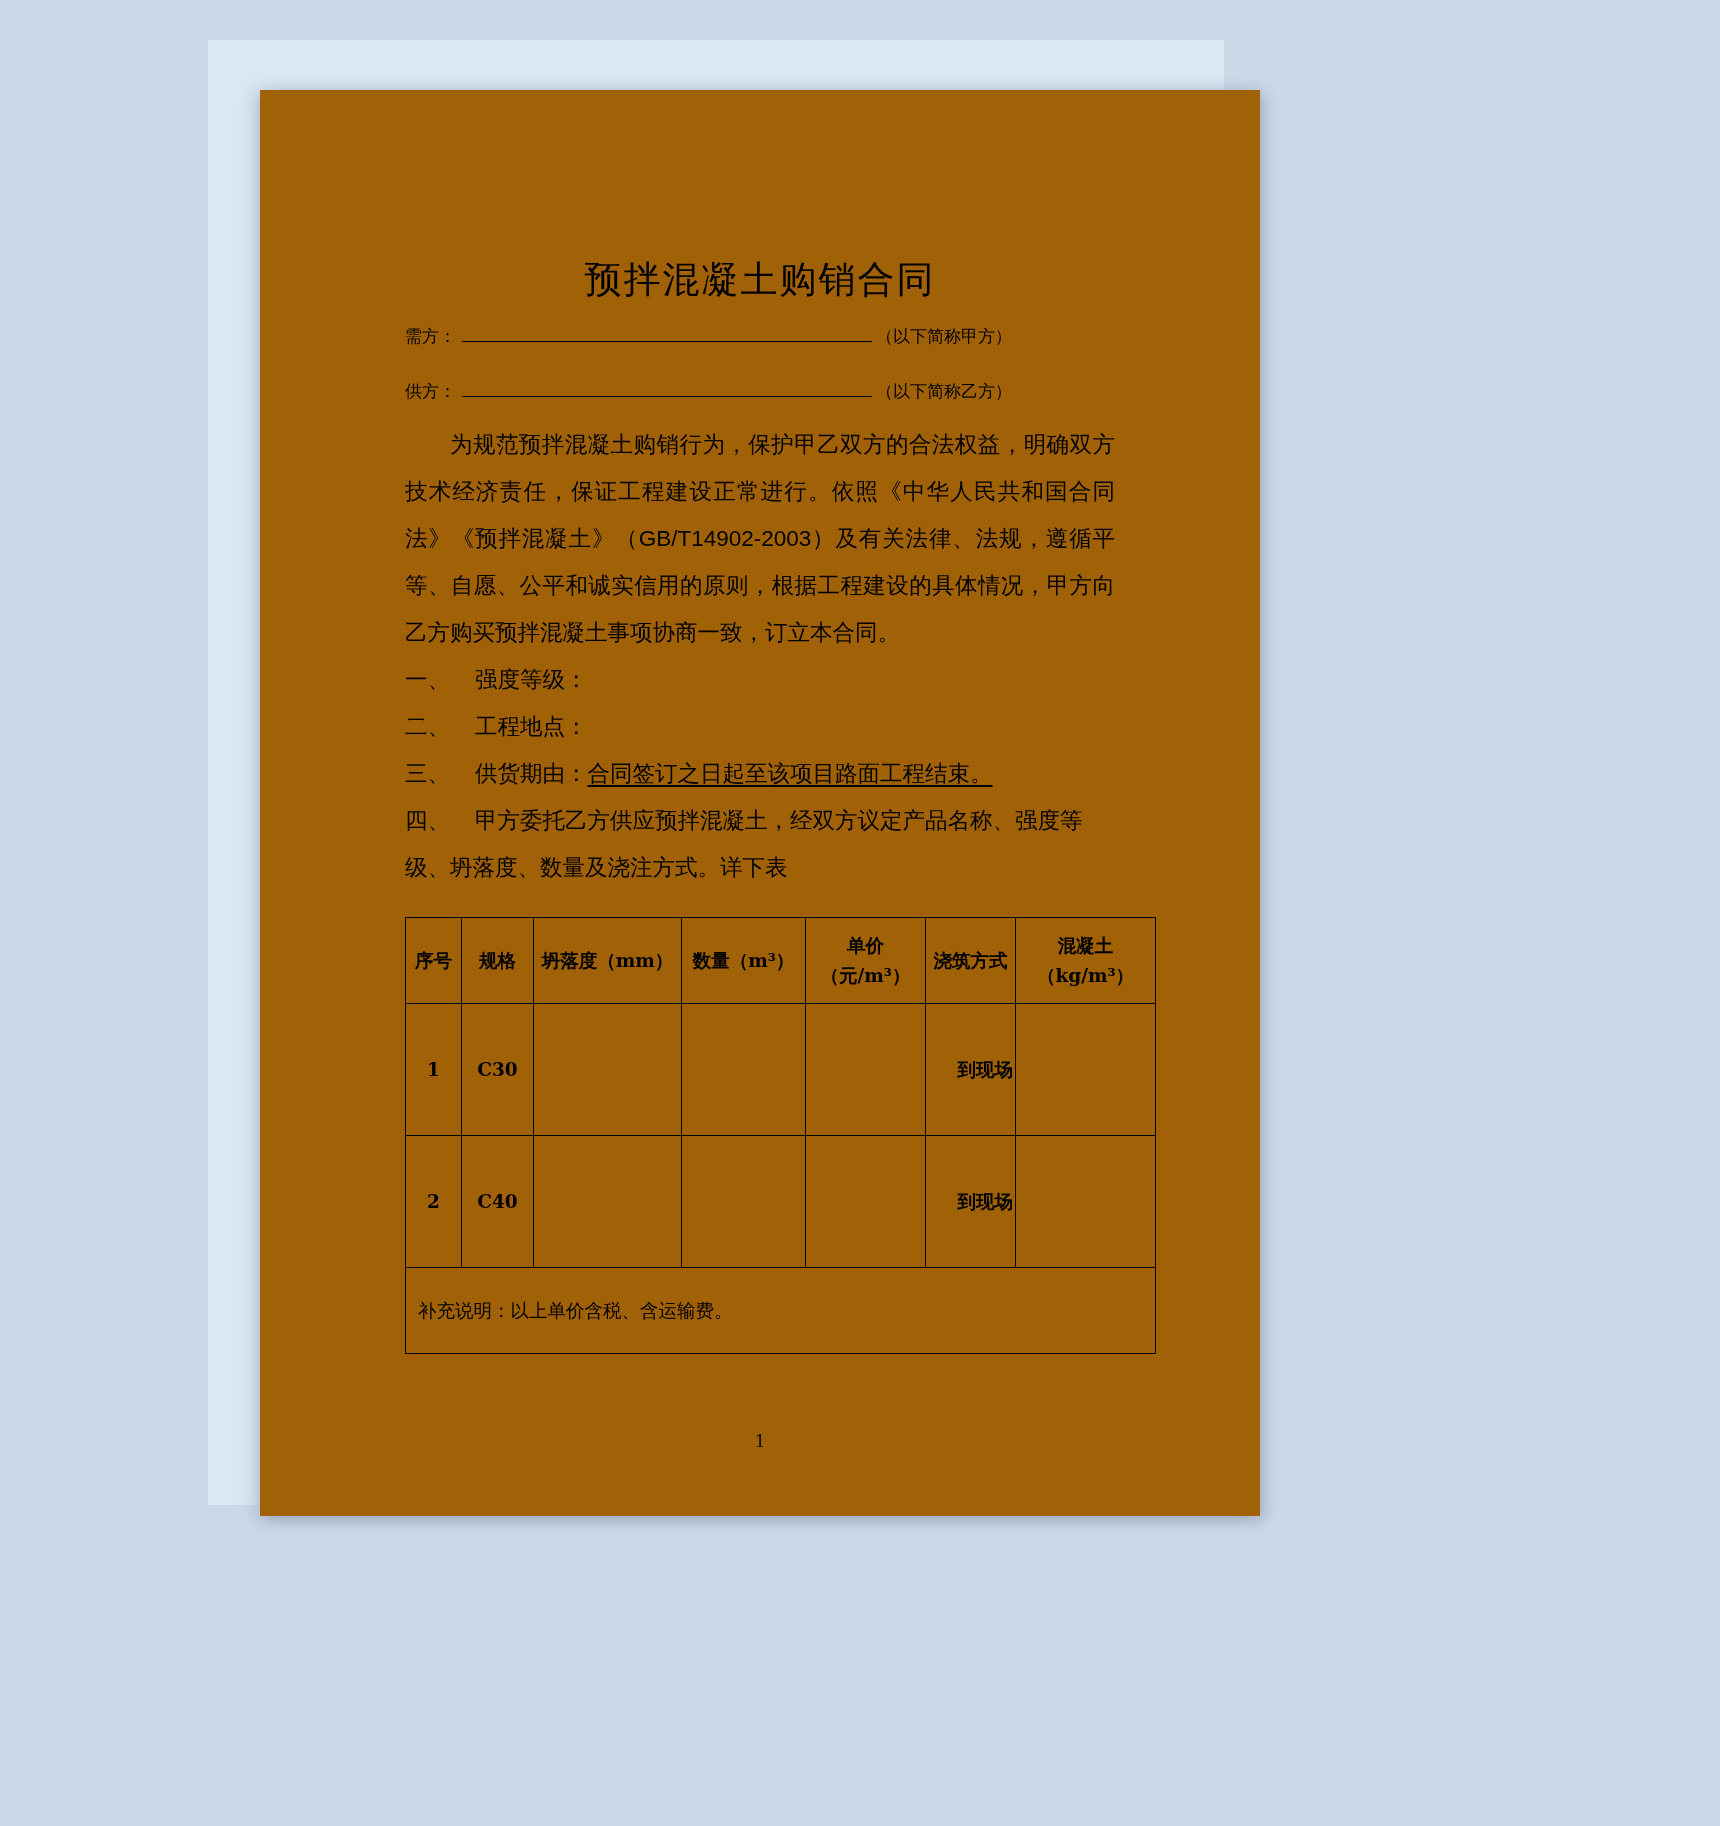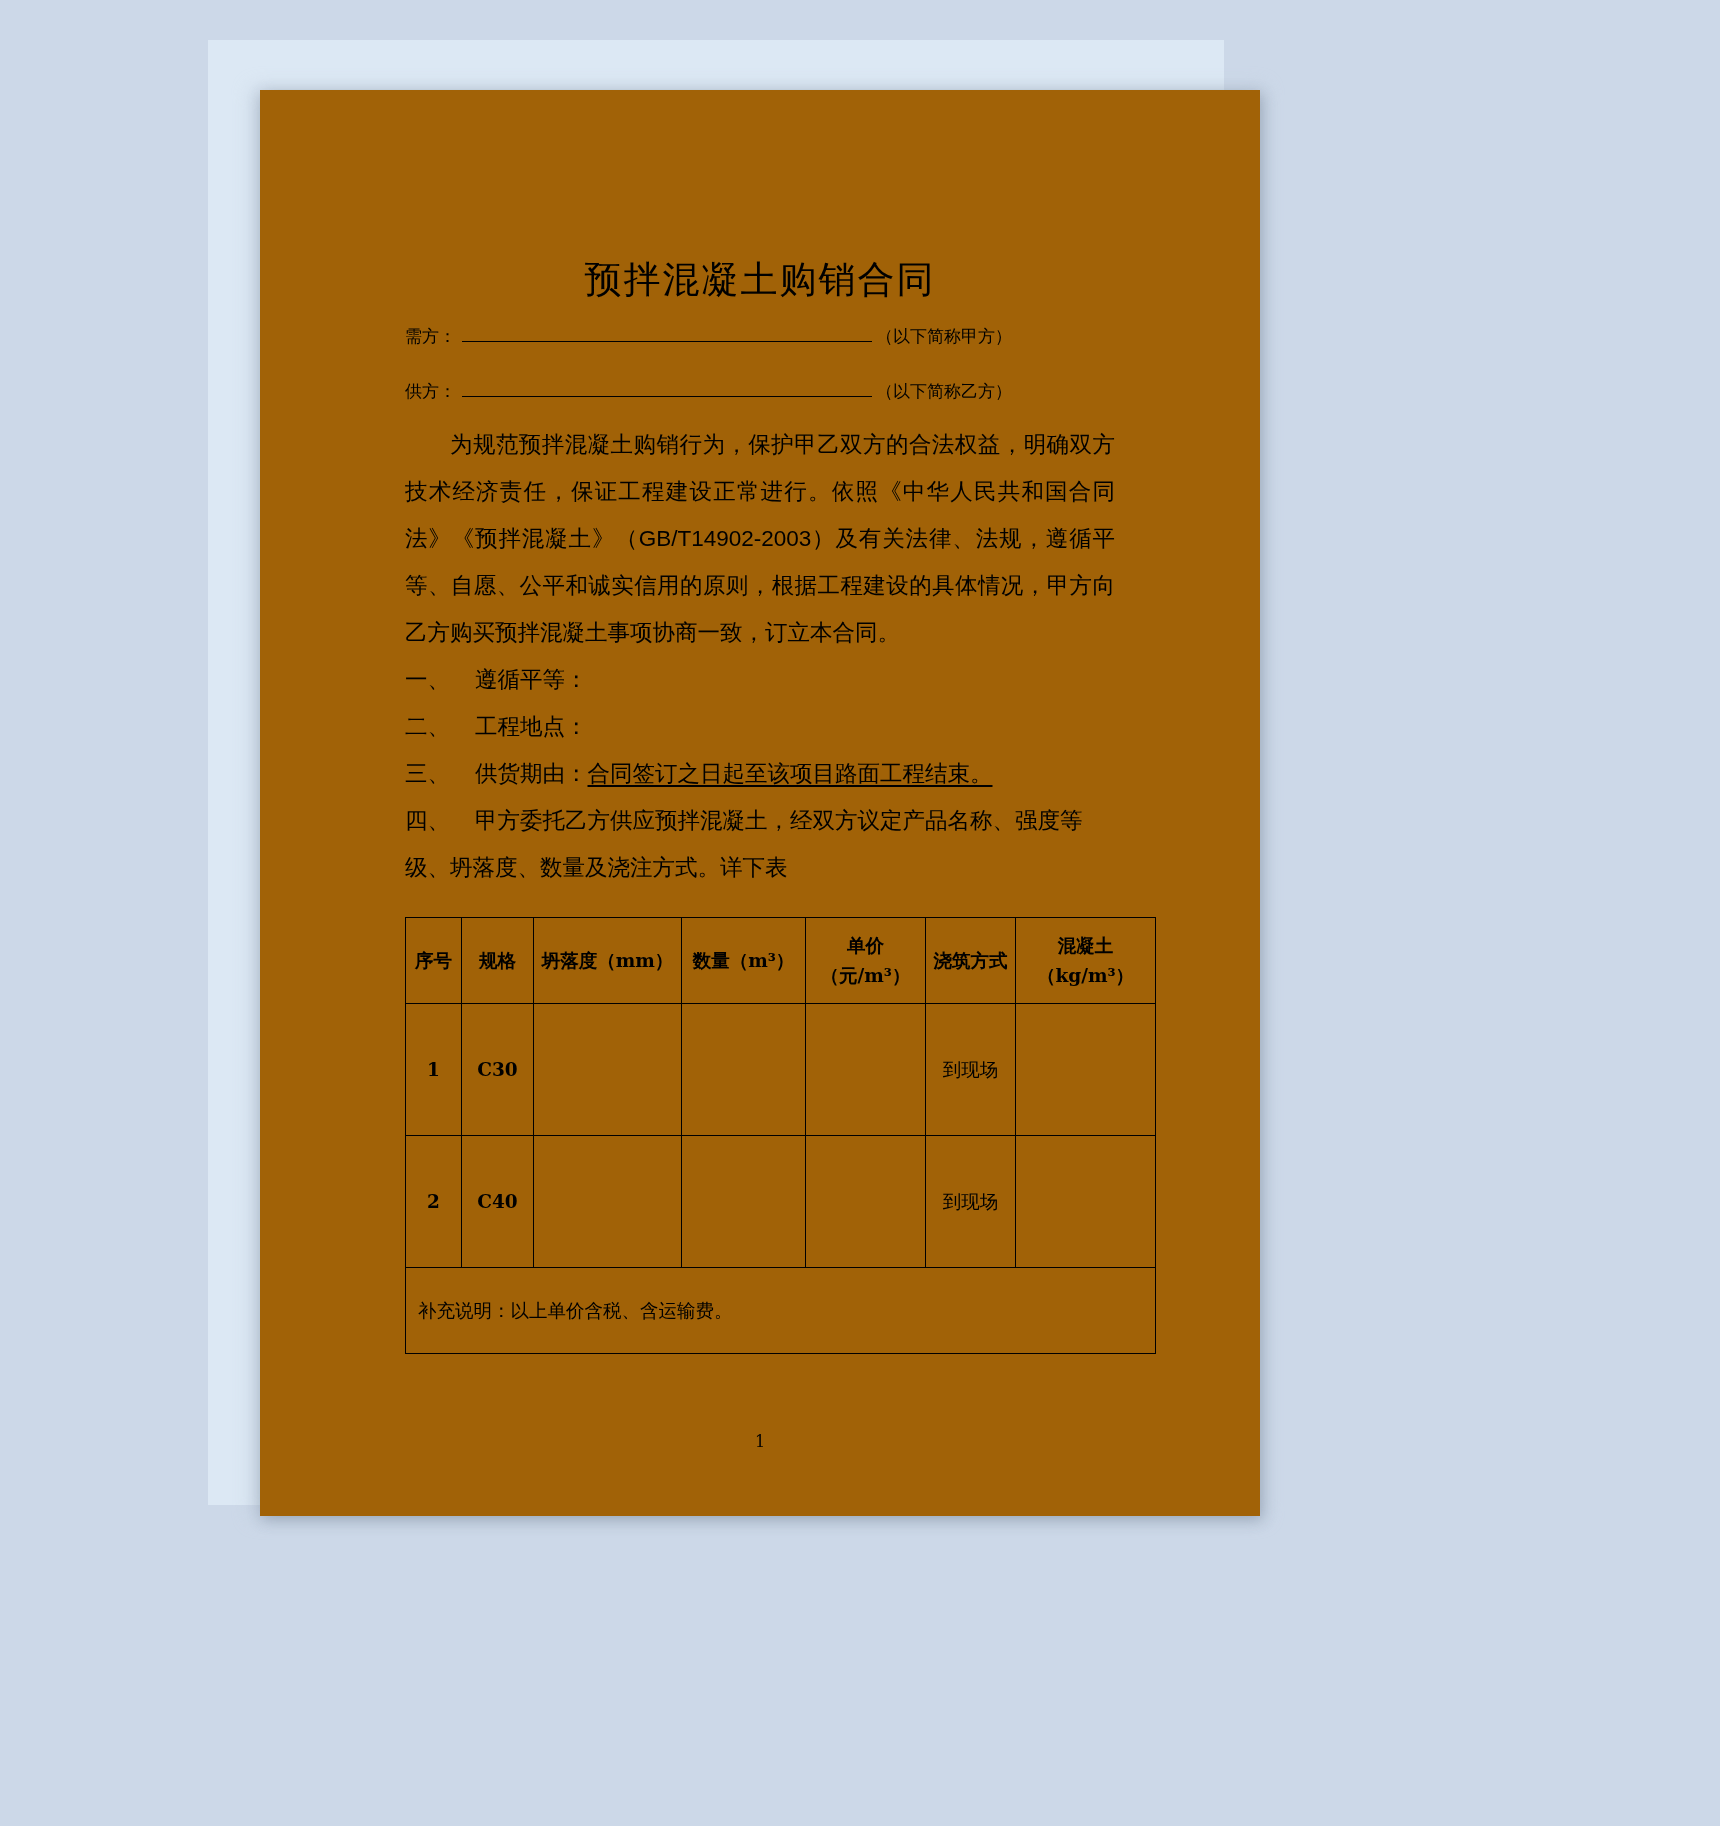--- a/index.html
+++ b/index.html
@@ -135,21 +135,21 @@
   }
   table.spec-table thead th {
     height: 86px;
     font-weight: bold;
     line-height: 30px;
   }
   table.spec-table tbody td {
     height: 132px;
     font-weight: bold;
   }
-  table.spec-table tbody td.plain { font-weight: normal; }
+  table.spec-table tbody td.plain { font-weight: bold; text-align: right; }
   td.note-cell {
     text-align: left !important;
     height: 86px !important;
     font-weight: normal !important;
     padding-left: 12px !important;
     font-size: 20px;
   }
 
   .col-seq   { width: 56px; }
   .col-spec  { width: 72px; }
@@ -188,21 +188,21 @@
 
       <div class="party-line">
         <span class="lbl">供方：</span>
         <span class="blank"></span>
         <span class="suffix">（以下简称乙方）</span>
       </div>
 
       <p class="body-para">为规范预拌混凝土购销行为，保护甲乙双方的合法权益，明确双方技术经济责任，保证工程建设正常进行。依照《中华人民共和国合同法》《预拌混凝土》（GB/T14902-2003）及有关法律、法规，遵循平等、自愿、公平和诚实信用的原则，根据工程建设的具体情况，甲方向乙方购买预拌混凝土事项协商一致，订立本合同。</p>
 
       <div class="clause">
-        <span class="num">一、</span><span>遵循平等：</span>
+        <span class="num">一、</span><span>强度等级：</span>
       </div>
 
       <div class="clause">
         <span class="num">二、</span><span>工程地点：</span>
       </div>
 
       <div class="clause">
         <span class="num">三、</span><span>供货期由：</span><span class="txt-underline">合同签订之日起至该项目路面工程结束。</span>
       </div>
 

